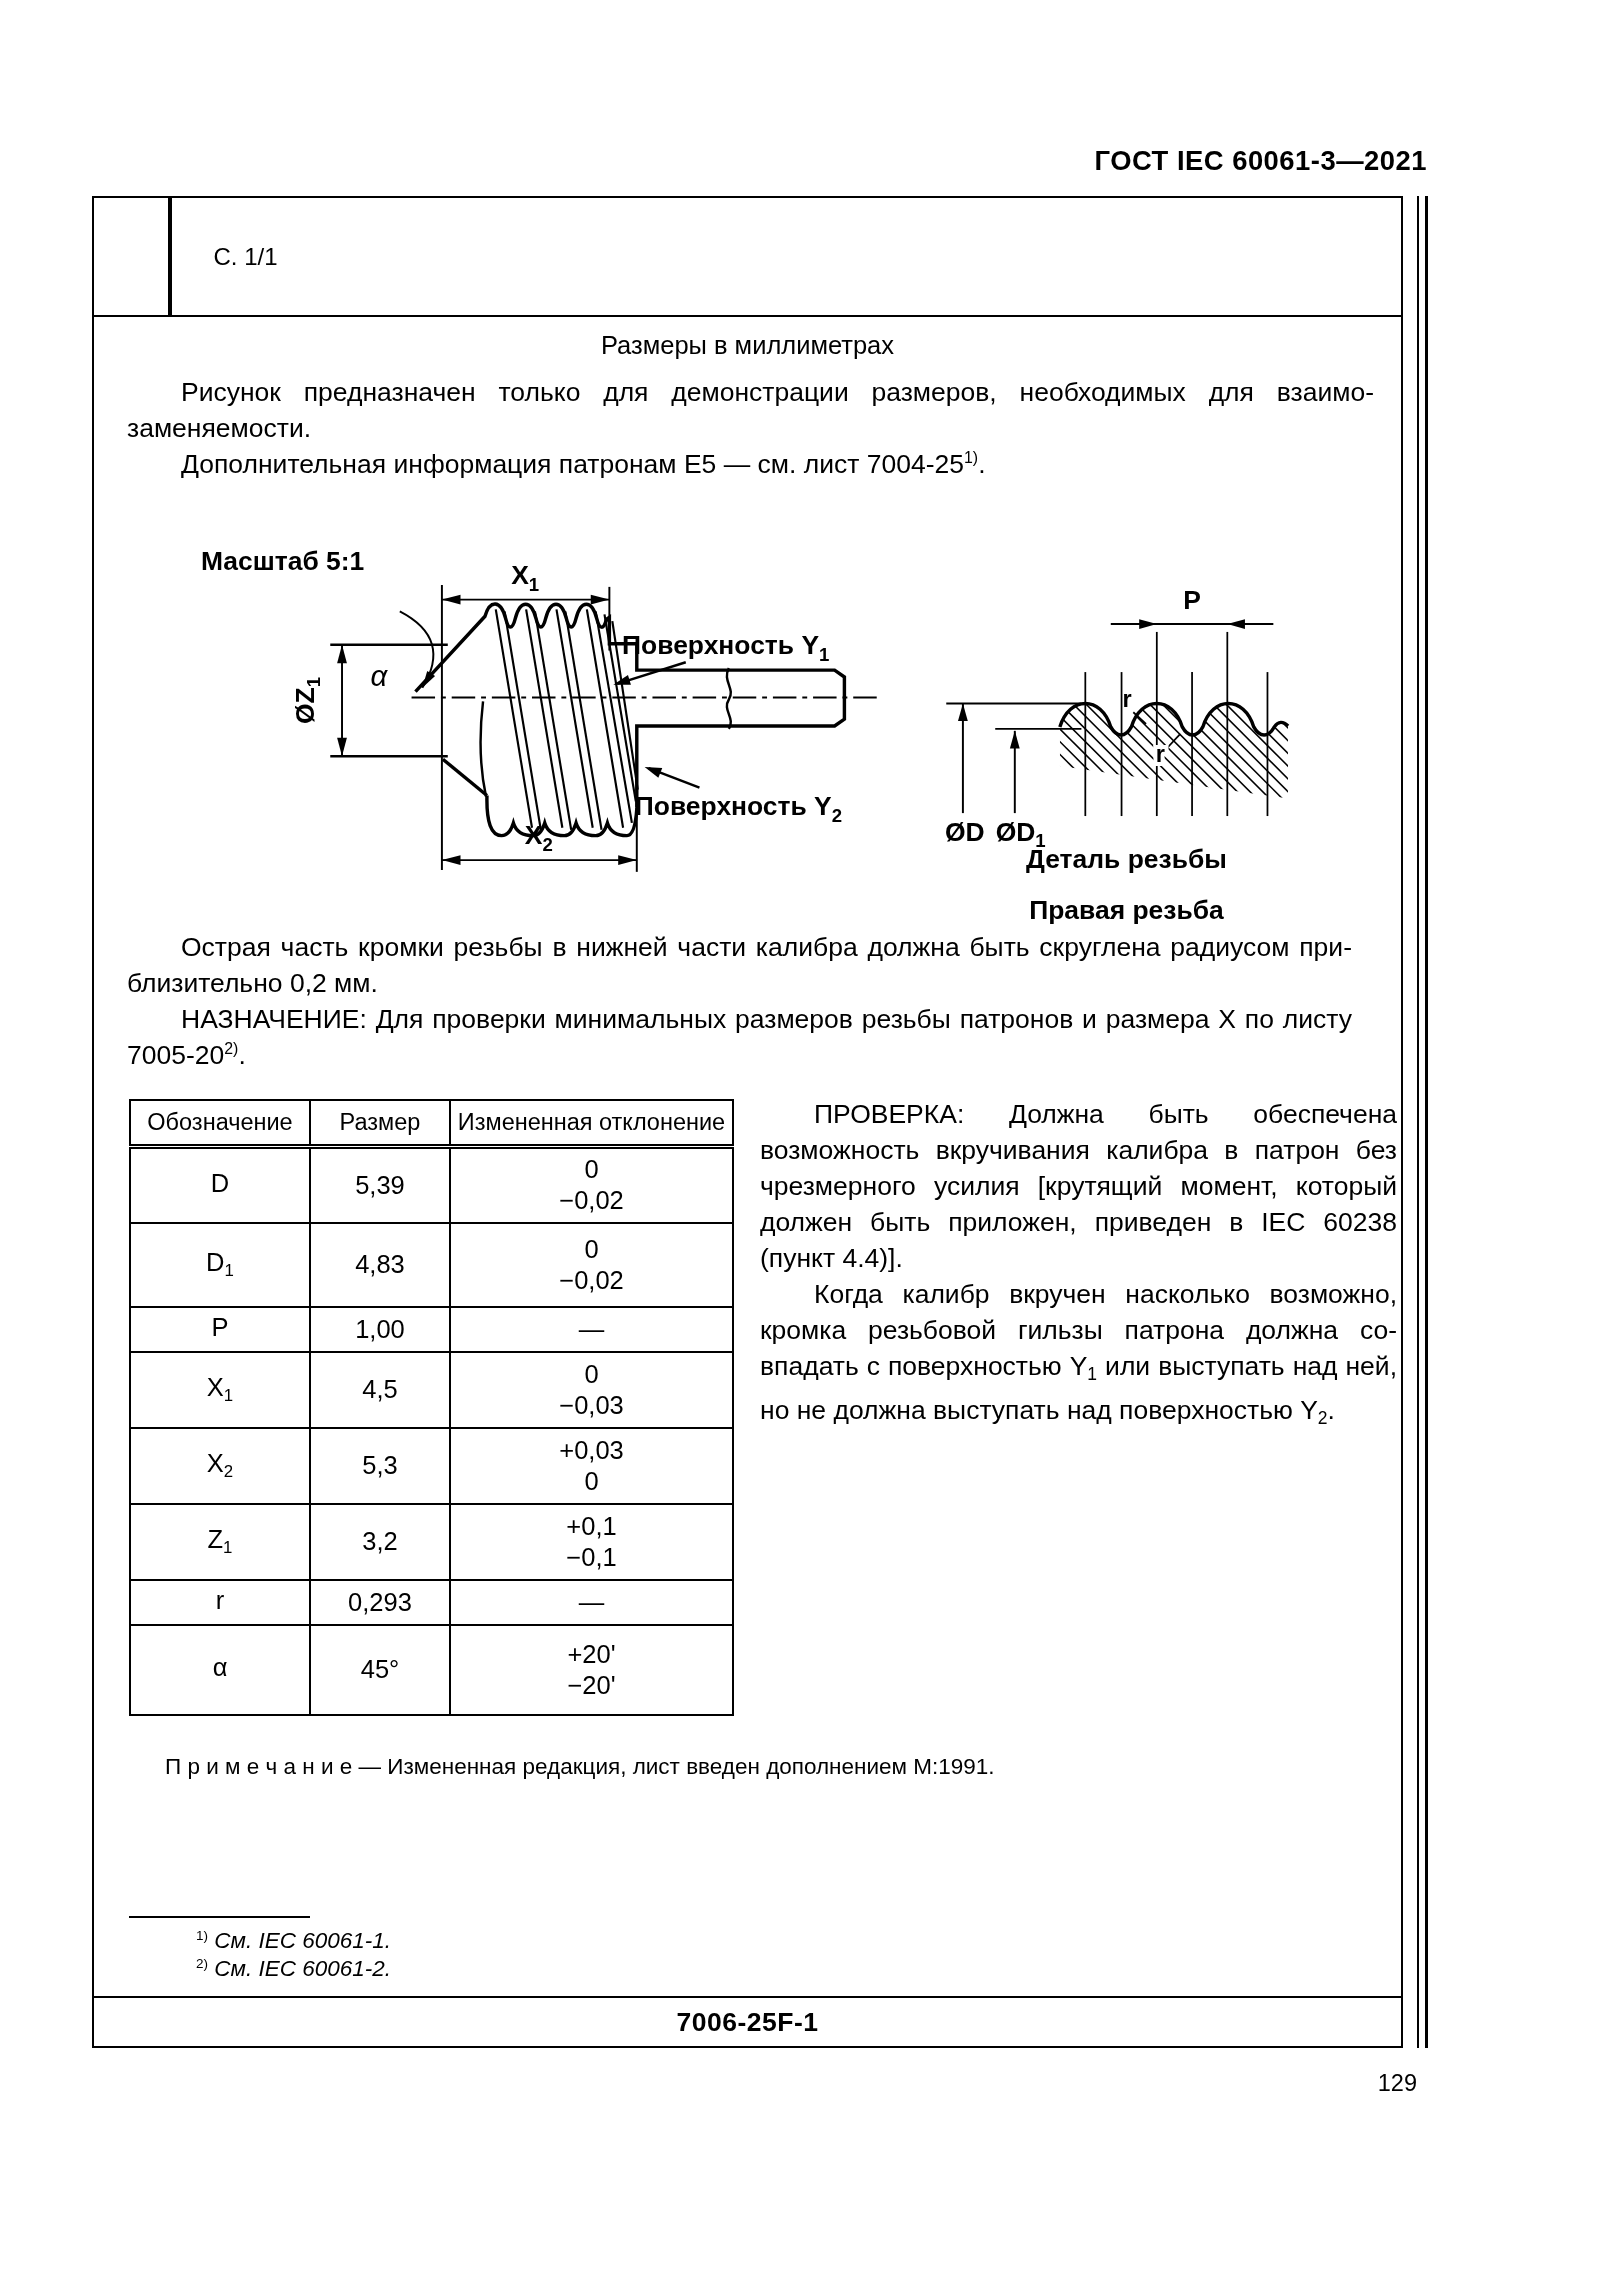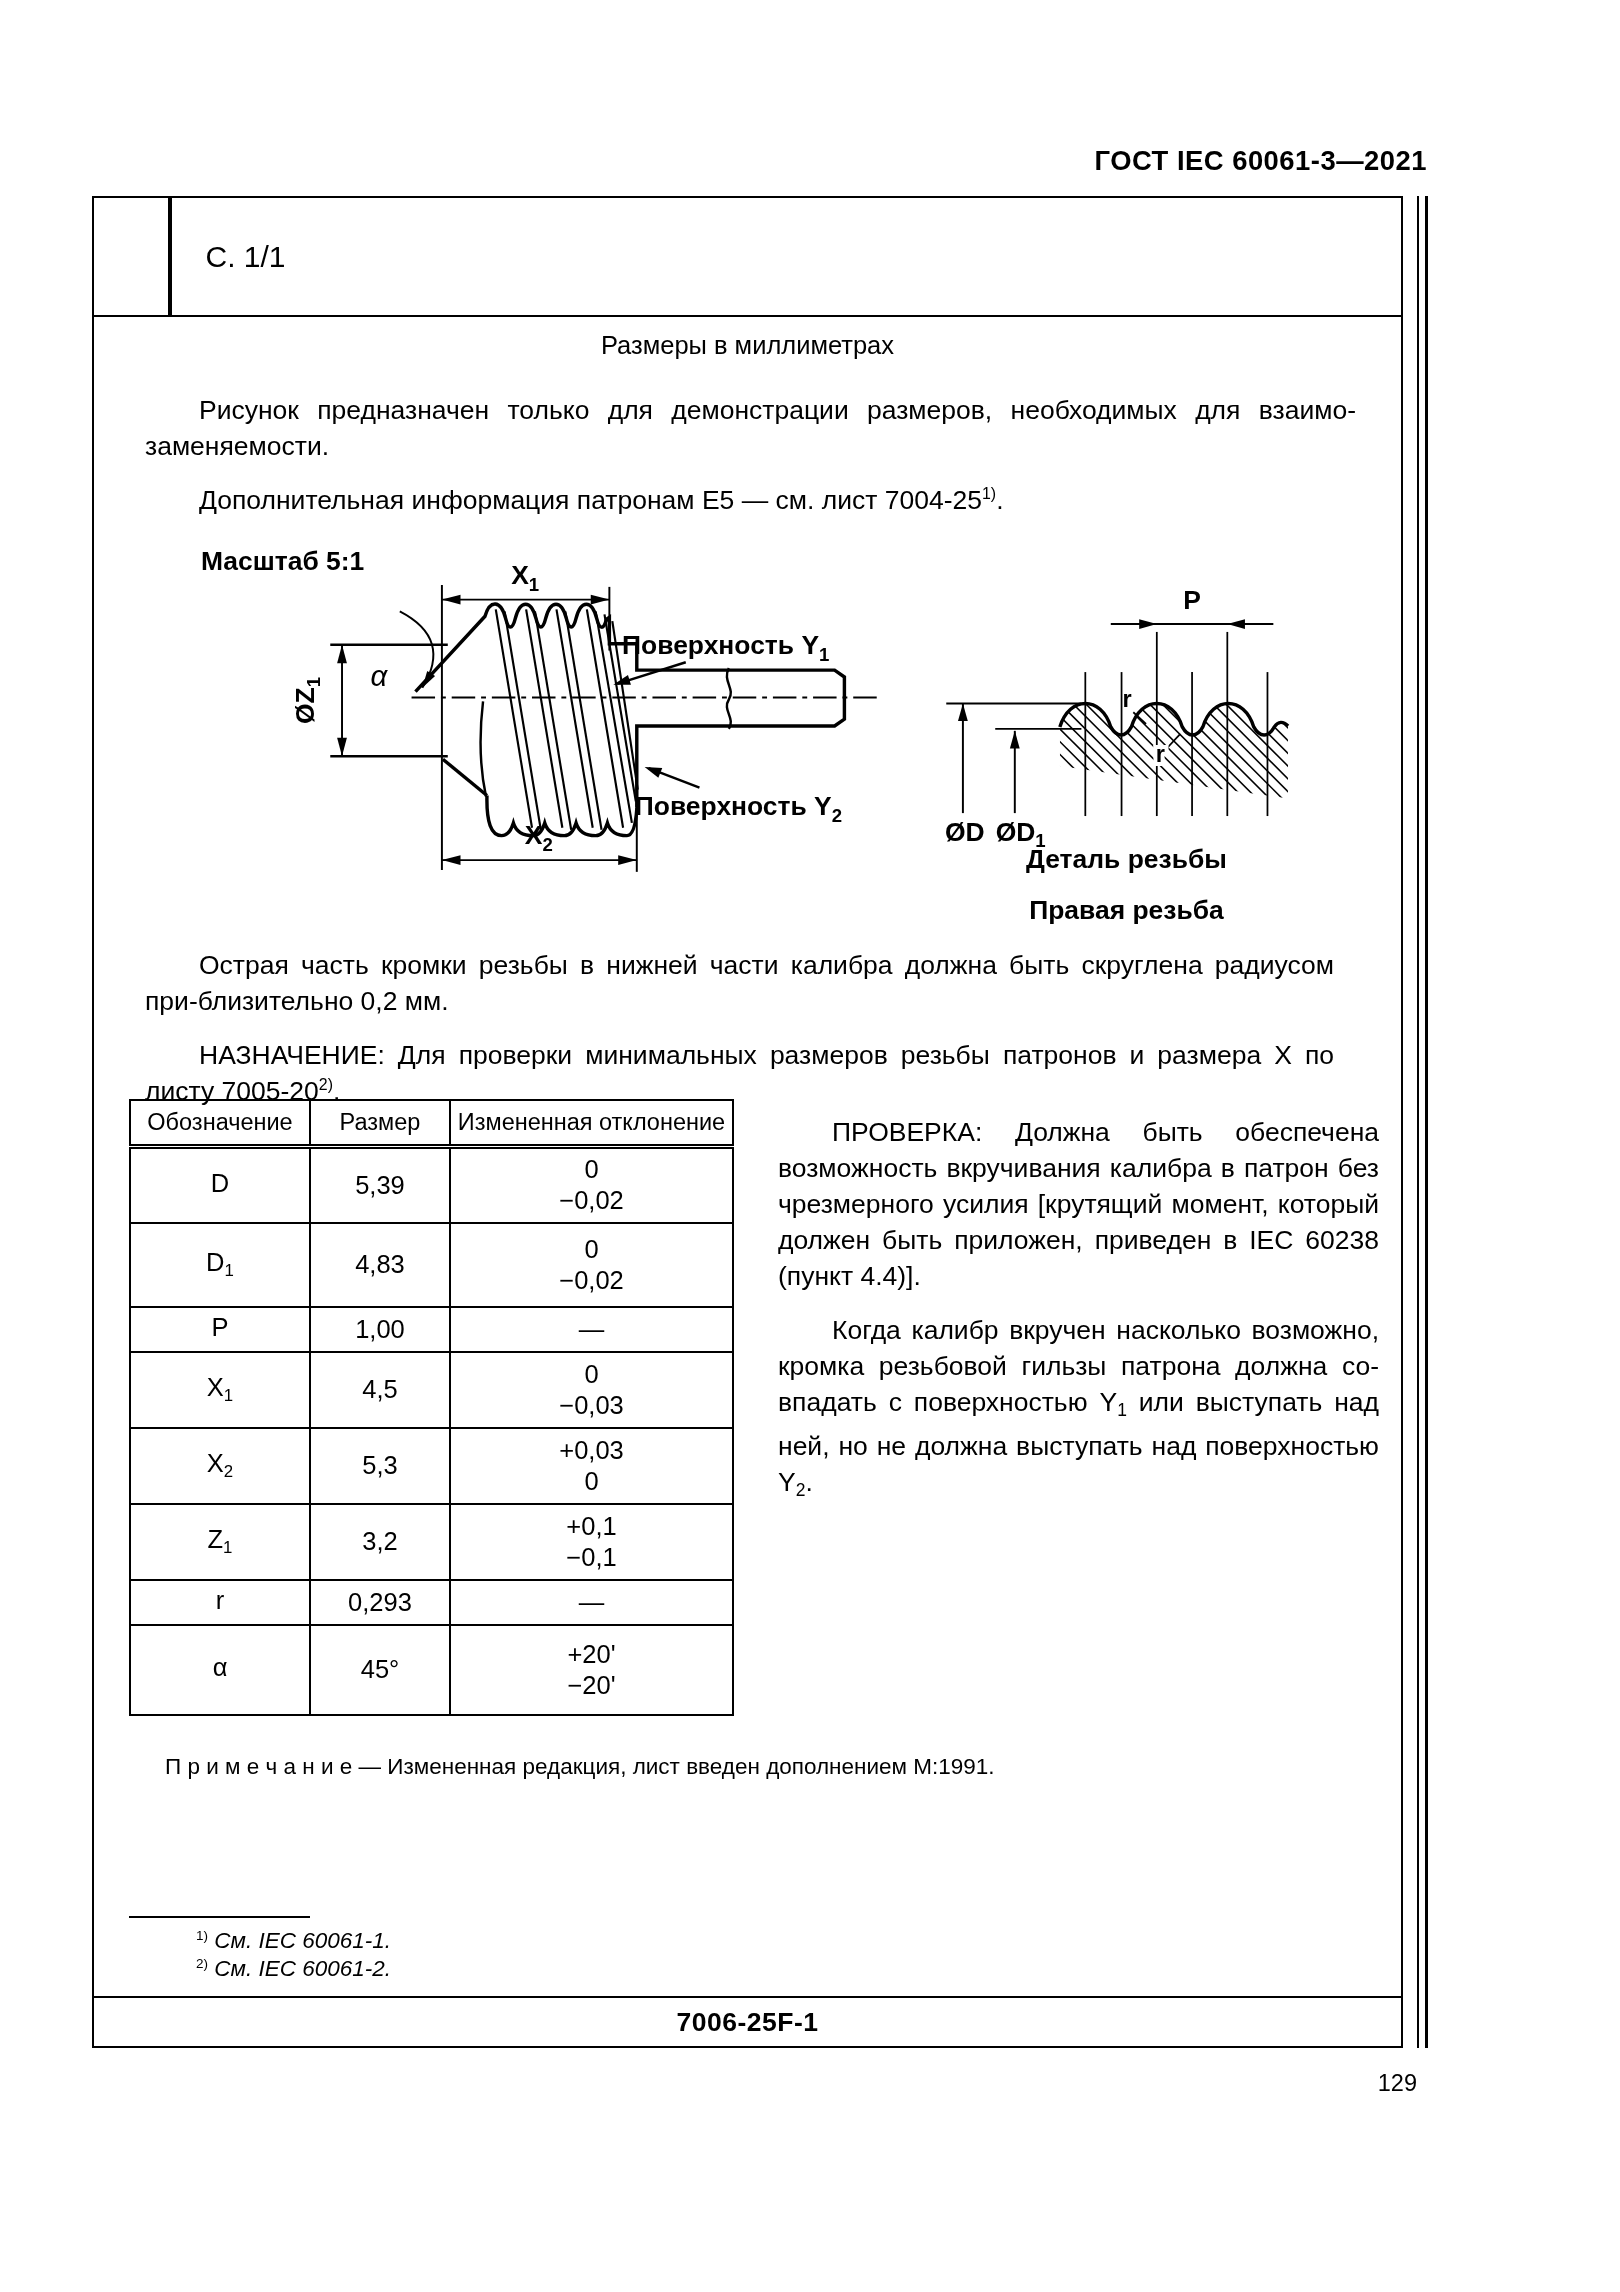--- a/index.html
+++ b/index.html
@@ -12,26 +12,26 @@
   #std-ref{left:974px;top:145px;width:453px;text-align:right;font-weight:bold;font-size:27.4px;letter-spacing:0.5px}
   
   #frame{left:92px;top:196px;width:1311px;height:1852px;border:2.9px solid #000;box-sizing:border-box}
   #rule-a{left:1417px;top:196px;width:2px;height:1852px;background:#000}
   #rule-b{left:1425px;top:196px;width:2.9px;height:1852px;background:#000}
   
   #titlebar{position:absolute;left:0;top:0;right:0;height:117px;border-bottom:2.9px solid #000;display:flex}
   .tcell-empty{width:74px;border-right:2.9px solid #000}
   .tcell-title{flex:1;display:flex;flex-direction:column;justify-content:center;text-align:center;
     font-weight:bold;font-size:26.5px;line-height:36px}
-  .tcell-page{width:147px;border-left:2.9px solid #000;display:flex;align-items:center;justify-content:center;font-size:30px}
+  .tcell-page{width:147px;border-left:2.9px solid #000;display:flex;align-items:center;justify-content:center;font-size:24px}
   
   #footerbar{position:absolute;left:0;right:0;bottom:0;height:48px;border-top:2.9px solid #000;
     display:flex;align-items:center;justify-content:center;font-weight:bold;font-size:26.5px;letter-spacing:0.5px}
   #units-note{left:92px;top:331px;width:1311px;text-align:center;font-size:25.5px}
-  .para p{margin:18px;text-indent:54px;font-size:26.5px;line-height:36px;text-align:justify}
+  .para p{margin:0;text-indent:54px;font-size:26.5px;line-height:36px;text-align:justify}
   #intro{left:127px;top:374px;width:1247px}
   #mid-notes{left:127px;top:929px;width:1225px}
   sup.ref{font-size:0.60em;vertical-align:super;line-height:0}
   
   #dims-table{left:129px;top:1099px}
   #dims-table table{border-collapse:collapse}
   #dims-table th,#dims-table td{border:2.9px solid #000;padding:0;text-align:center;vertical-align:middle}
   #dims-table th{font-size:23.5px;font-weight:normal;height:43px;border-bottom:5.9px double #000}
   #dims-table td{font-size:25.5px}
   #dims-table td.tol{white-space:pre-line;line-height:31px}

